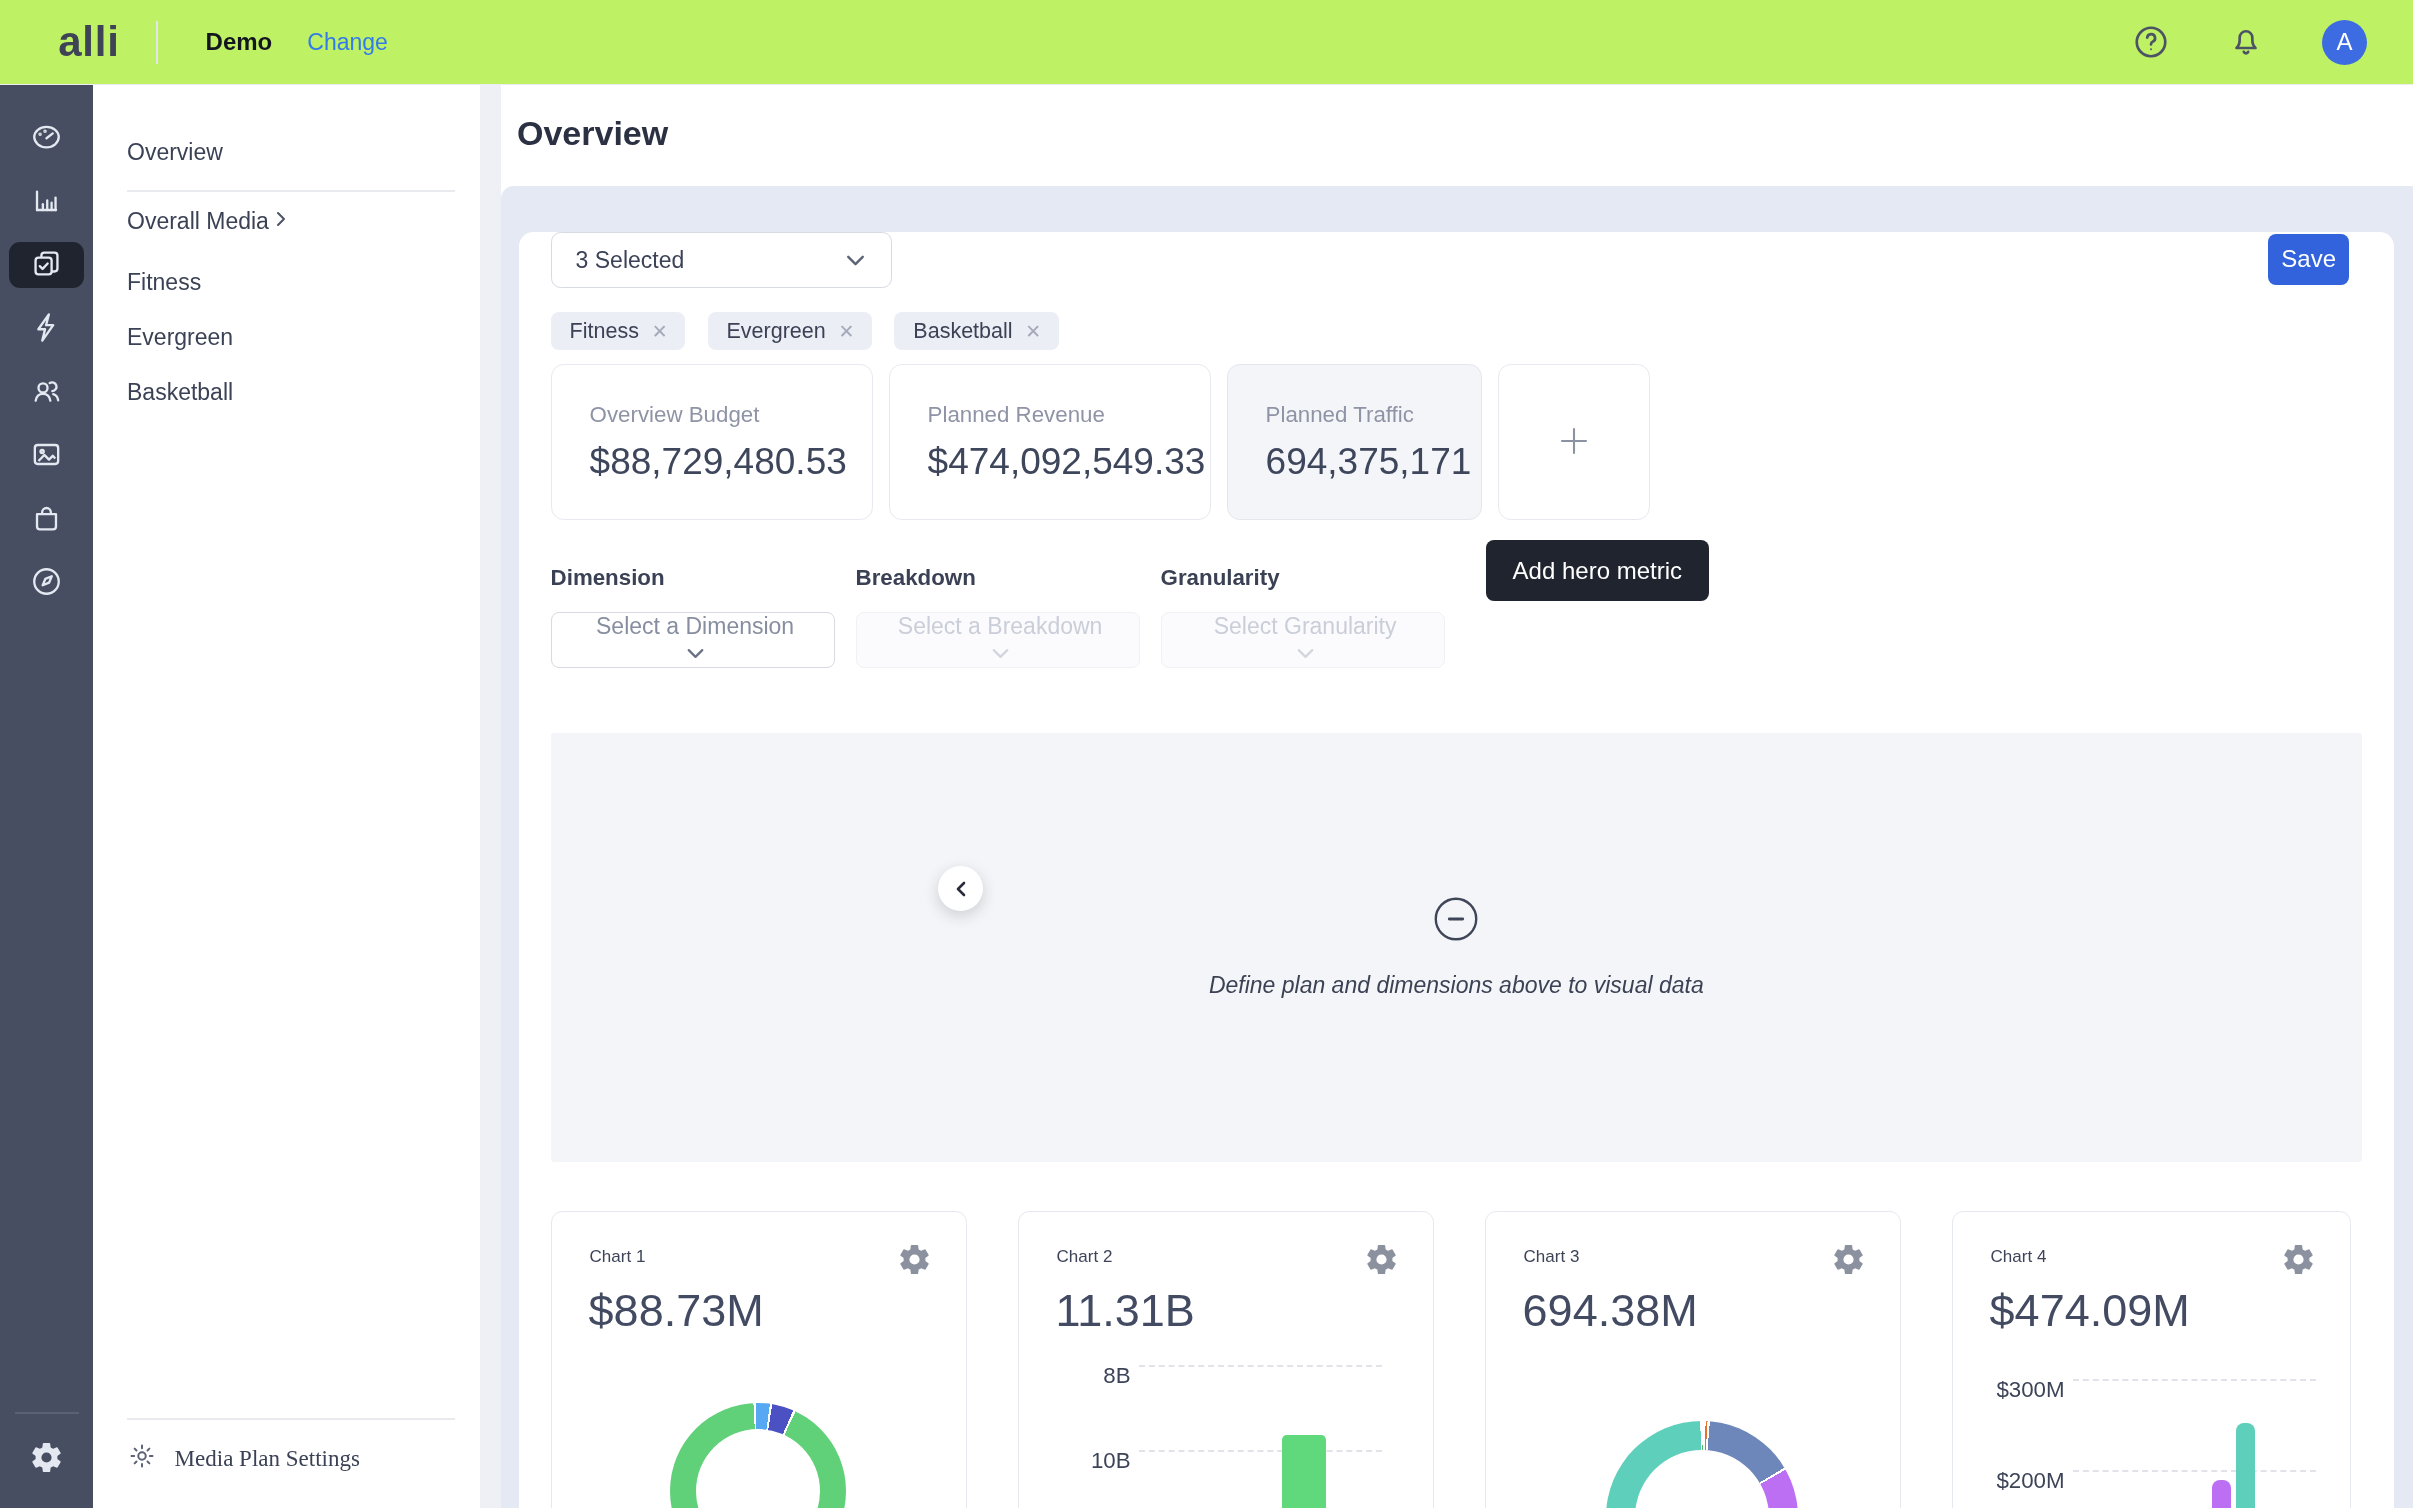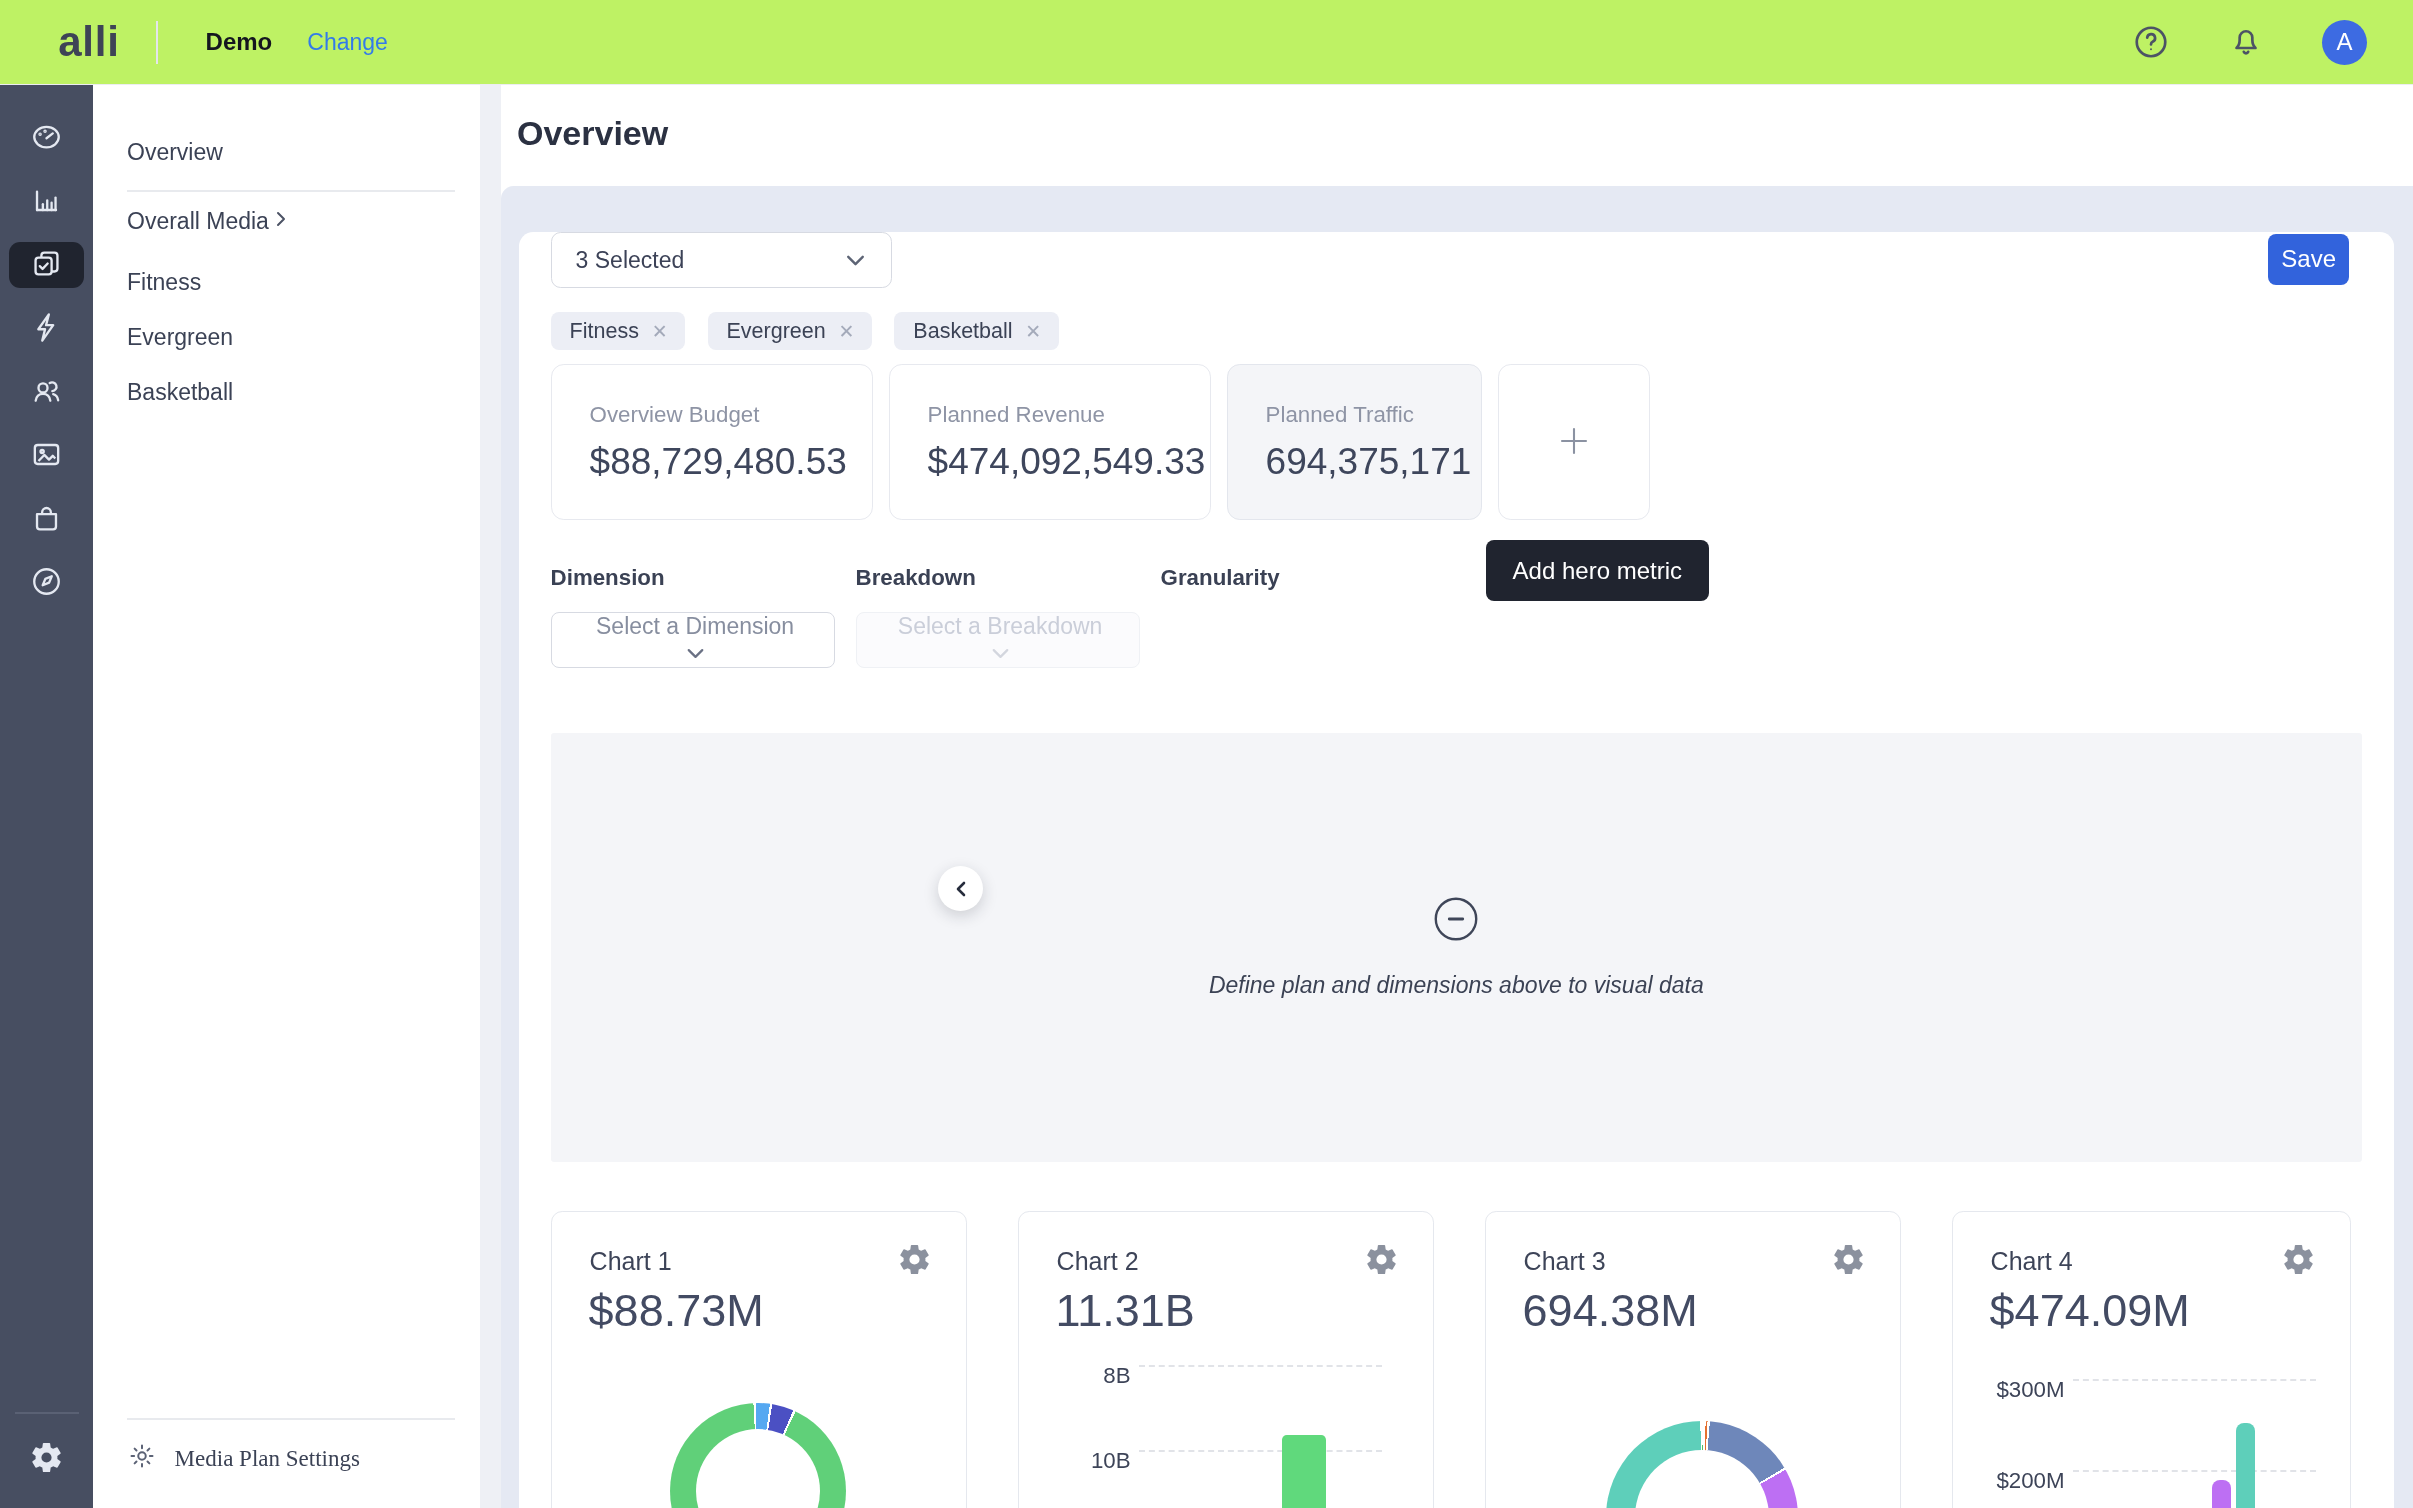--- a/index.html
+++ b/index.html
@@ -108,21 +108,21 @@
   .empty-box { margin-top:65px; height:429px; background:#f4f5f8; border-radius:3.2px;
                display:flex; flex-direction:column; align-items:center; justify-content:center; }
   .empty-icon { margin-bottom:27px; }
   .empty-text { font-size:23px; color:#3b4254;font-style:italic; }
 
   
   .charts { display:flex; gap:51px; margin-top:49px; }
   .chart-card { width:416px; height:607px; border:1.6px solid #e5e8ee; border-radius:11.2px;
                 position:relative; background:#fff; overflow:hidden; }
   .chart-card.last { width:399px; }
-  .chart-title { position:absolute; left:38px; top:35px; font-size:25px; color:#3d4458; }
+  .chart-title { position:absolute; left:38px; top:35px; font-size:17px; color:#3d4458; }
   .chart-gear { position:absolute; right:34px; top:30px; width:35px; height:35px;
                 color:#8b919e; cursor:pointer; }
   .chart-value { position:absolute; left:37px; top:73px; font-size:45px; font-weight:500; color:#434b63; }
   .chart-plot { position:absolute; inset:0; }
   .donut { position:absolute; border-radius:50%; }
   .donut .hole { position:absolute; background:#fff; border-radius:50%; }
   .gridline { position:absolute; border-top:2.4px dashed #e1e3e8; }
   .axis-label { position:absolute; width:88px; text-align:right; font-size:22.3px; color:#3d4458;
                 transform:translateY(-50%); }
   .vbar { position:absolute; height:495px; }
@@ -351,20 +351,26 @@
               <div class="filter-label">Breakdown</div>
               <div class="select disabled">
                 <span>Select a Breakdown</span>
                 <svg viewBox="0 0 24 24" fill="none" stroke="currentColor" stroke-width="2" stroke-linecap="round" stroke-linejoin="round">
                     <path d="M6 9l6 6 6-6"></path>
                   </svg>
               </div>
             </div>
             <div class="filter-group">
               <div class="filter-label">Granularity</div>
+              <div class="select disabled">
+                <span>Select Granularity</span>
+                <svg viewBox="0 0 24 24" fill="none" stroke="currentColor" stroke-width="2" stroke-linecap="round" stroke-linejoin="round">
+                    <path d="M6 9l6 6 6-6"></path>
+                  </svg>
+              </div>
             </div>
             <div class="tooltip">Add hero metric</div>
           </div>
 
           <div class="empty-box">
             <span class="empty-icon">
               <svg width="46" height="46" viewBox="0 0 58 58" fill="none">
                 <circle cx="29" cy="29" r="25.5" stroke="#3f4659" stroke-width="3"></circle>
                 <path d="M20.5 29h17" stroke="#3f4659" stroke-width="3.5" stroke-linecap="round"></path>
               </svg>

